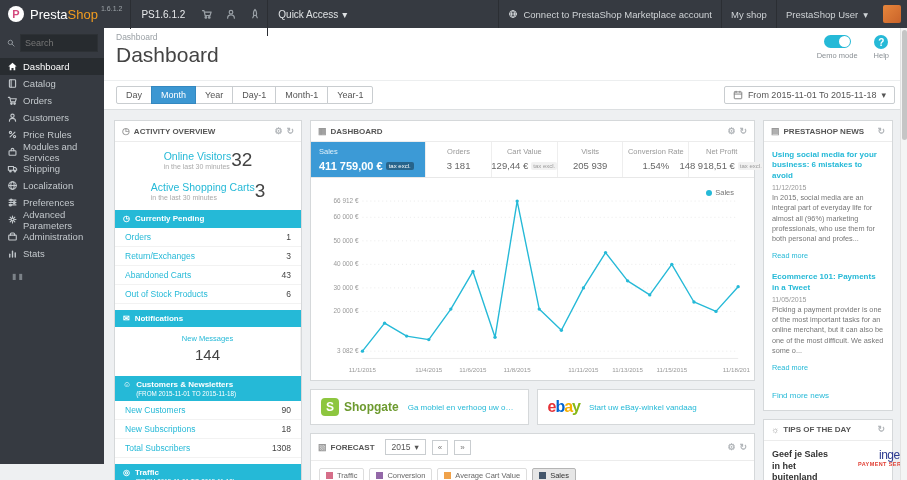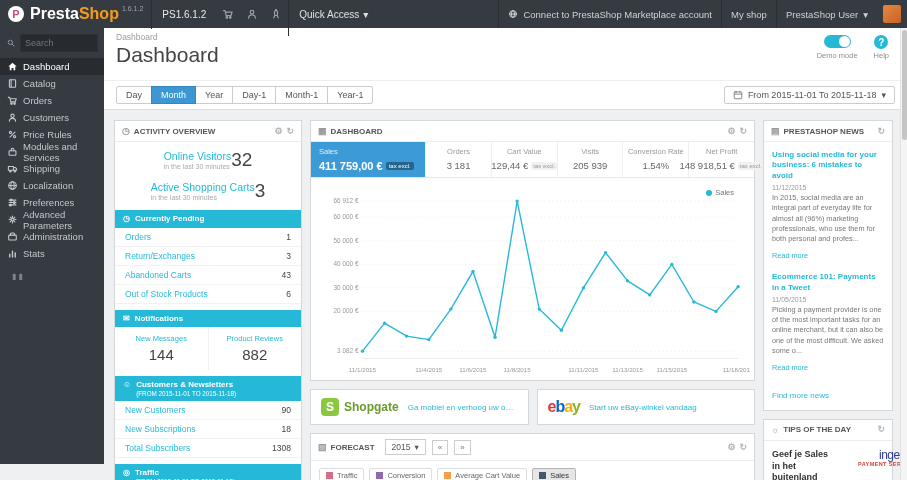--- a/index.html
+++ b/index.html
@@ -2,21 +2,21 @@
 <html><head>
 <meta charset="utf-8">
 <style>
 *{box-sizing:border-box;margin:0;padding:0;}
 html,body{width:907px;height:480px;}
 body{font-family:"Liberation Sans",sans-serif;background:#eef0f2;overflow:hidden;position:relative;}
 
 
 .topbar{position:absolute;top:0;left:0;right:0;height:28px;background:#363a41;display:flex;align-items:center;color:#fff;font-size:11px;z-index:30;}
 .logo-circle{width:16px;height:16px;border-radius:50%;background:#fff;color:#d44a7e;font-weight:bold;font-size:11px;display:flex;align-items:center;justify-content:center;margin:0 6px 0 8px;}
-.brand{font-weight:bold;font-size:16px;}
+.brand{font-weight:normal;font-size:13px;}
 .brand .shop{color:#f39d1f;}
 .brand-version{font-size:7px;color:#9da3a8;margin:0 8px 0 3px;align-self:flex-start;padding-top:5px;}
 .shop-name{font-size:10px;color:#e8eaec;padding:0 10px;border-left:1px solid #2b2e33;height:30px;display:flex;align-items:center;}
 .top-icon-btn{width:24px;height:28px;display:flex;align-items:center;justify-content:center;cursor:pointer;color:#9aa0a6;}
 .top-icon-btn svg{width:12px;height:12px;}
 .quick-access{padding:0 10px;height:44px;display:flex;align-items:center;gap:4px;font-size:10px;color:#dfe2e4;border-left:1px solid #2b2e33;cursor:pointer;}
 .top-right{margin-left:auto;display:flex;align-items:center;height:28px;}
 .top-right .tr-item{padding:0 9px;height:28px;display:flex;align-items:center;gap:5px;font-size:9.5px;color:#cfd3d6;border-left:1px solid #2b2e33;cursor:pointer;white-space:nowrap;}
 .avatar{width:18px;height:18px;margin:0 6px;background:linear-gradient(135deg,#e7863c,#c9632a);border-radius:2px;}
 
@@ -371,24 +371,20 @@
       </div>
 
       <div class="section-bar">
         <span class="bar-icon">✉</span>
         <span>Notifications</span>
       </div>
       <div class="notif-cols">
         <div class="notif-col">
           <div class="notif-lbl">New Messages</div>
           <div class="notif-val">144</div>
-        </div>
-        <div class="notif-col">
-          <div class="notif-lbl">Product Reviews</div>
-          <div class="notif-val">882</div>
         </div>
       </div>
 
       <div class="section-bar">
         <span class="bar-icon">☺</span>
         <span><span>Customers &amp; Newsletters</span><span class="section-sub">(FROM 2015-11-01 TO 2015-11-18)</span></span>
       </div>
       <div class="data-row">
         <span class="lbl">New Customers</span>
           <span class="val">90</span>

